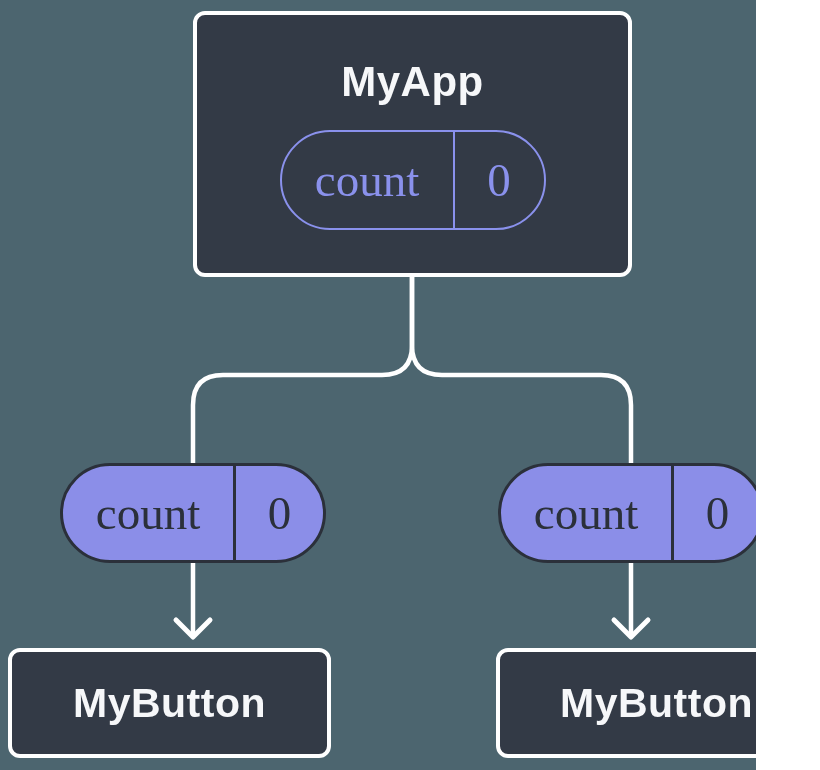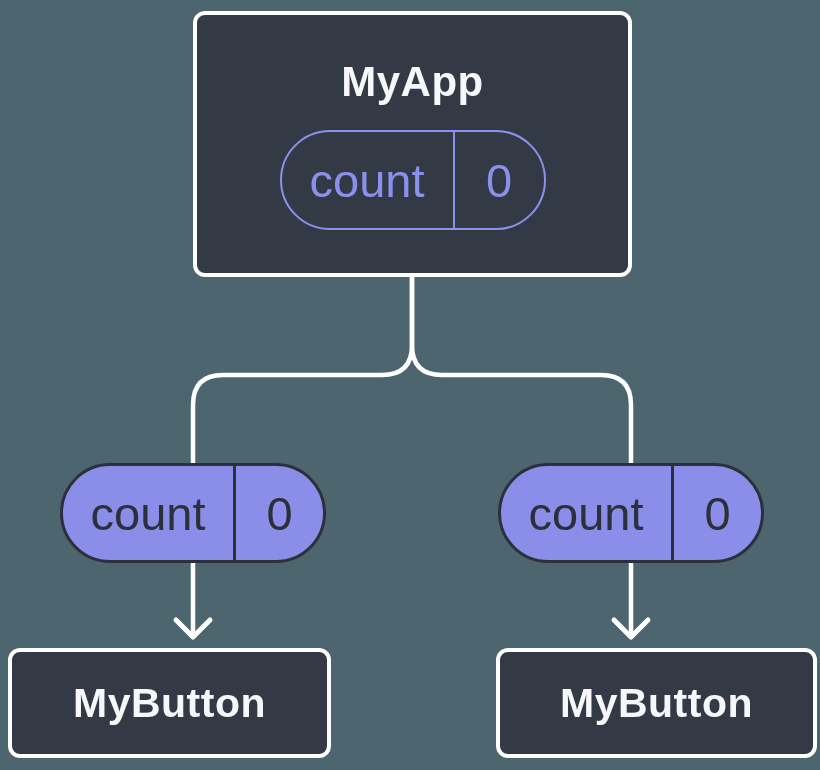--- a/index.html
+++ b/index.html
@@ -12,21 +12,21 @@
     --pill-stroke-dark: #2B303A;
     --pill-text-dark: #2B303A;
     --pill-outline: #8A91EC;
   }
   * { margin: 0; padding: 0; box-sizing: border-box; }
   html, body {
     font-family: "Liberation Sans", "DejaVu Sans", sans-serif;
   }
   .canvas {
     position: relative;
-    width: 820px;
+    width: 756px;
     height: 770px;
     background: var(--background);
     overflow: hidden;
   }
   .connectors {
     position: absolute;
     inset: 0;
     width: 820px;
     height: 770px;
   }
@@ -78,20 +78,21 @@
     height: 100px;
     border-radius: 50px;
     font-size: 47px;
     overflow: hidden;
   }
   .pill .pill-name, .pill .pill-value {
     display: flex;
     align-items: center;
     justify-content: center;
     white-space: nowrap;
+    font-family: Liberation Serif, serif;
   }
   .pill .pill-name { flex: 0 0 171px; }
   .pill .pill-value { flex: 1 1 auto; }
 
   .pill.outline {
     position: absolute;
     left: 50%; top: 115px;
     transform: translateX(-50%);
     border: 2px solid var(--pill-outline);
     color: var(--pill-outline);

